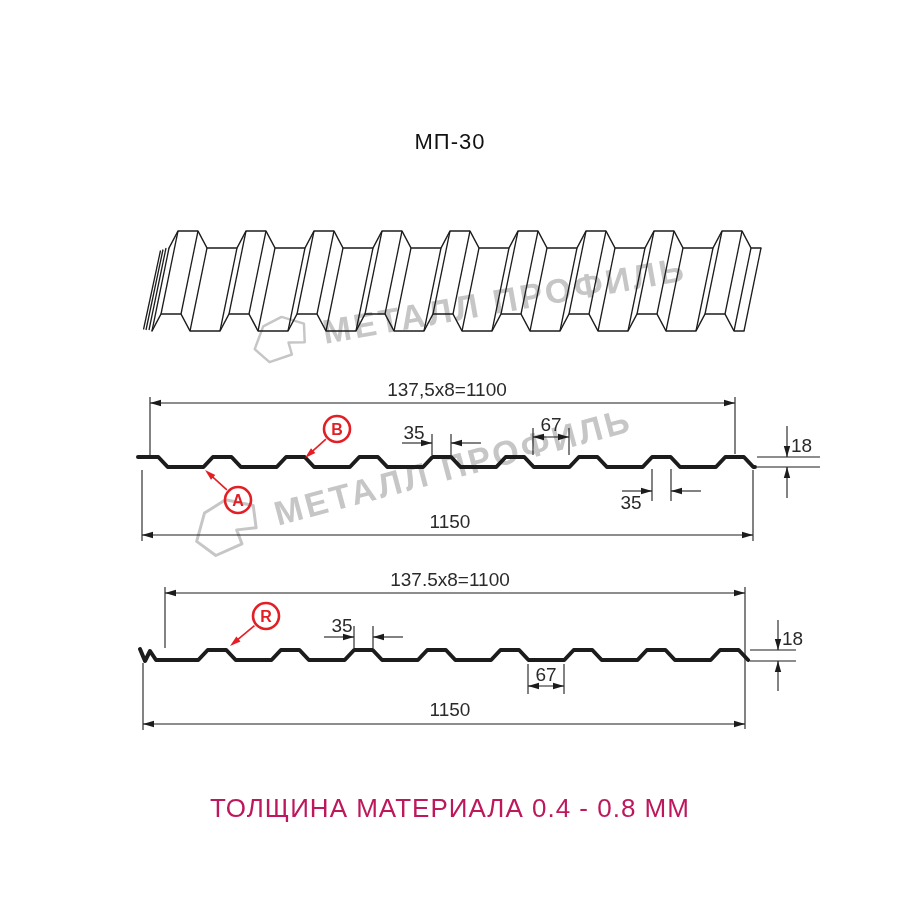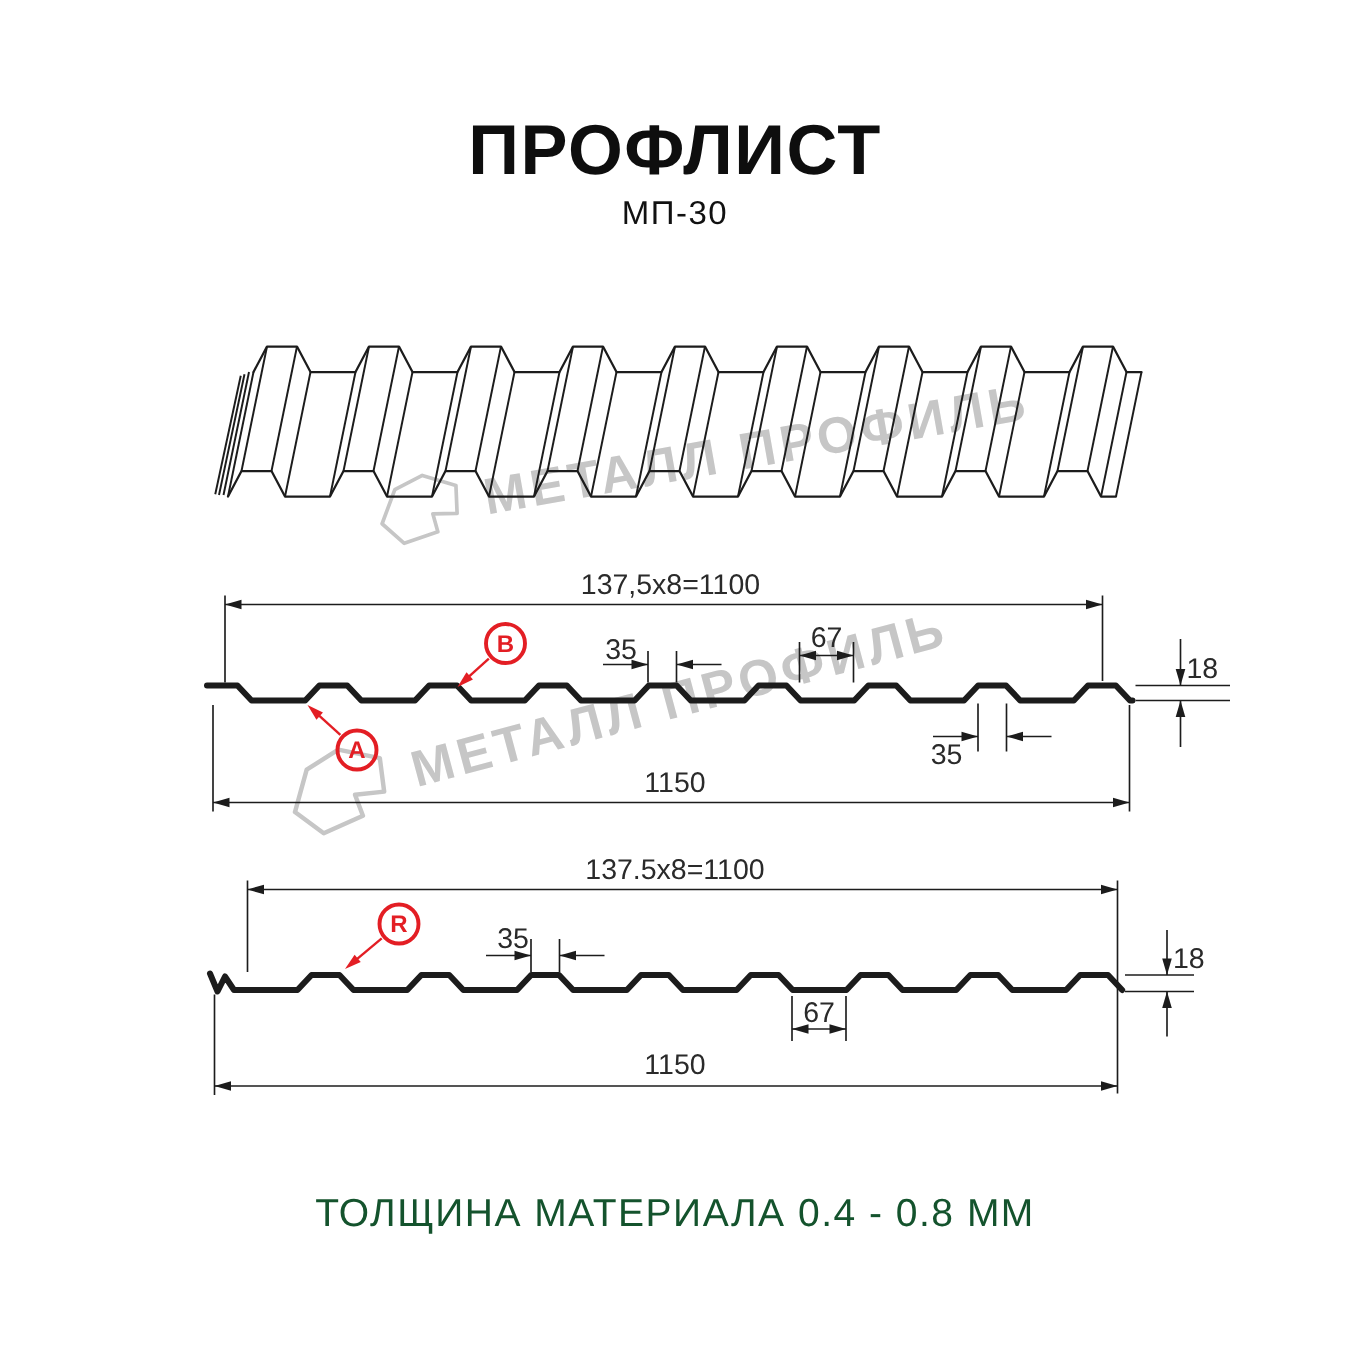--- a/index.html
+++ b/index.html
@@ -3,21 +3,21 @@
 <meta charset="utf-8">
 <style>
   html,body{margin:0;padding:0;background:#fff;}
   #canvas{position:relative;width:900px;height:900px;background:#fff;overflow:hidden;
           font-family:"Liberation Sans",sans-serif;}
   .title{position:absolute;top:72px;left:0;width:900px;text-align:center;
          font-size:47px;font-weight:800;letter-spacing:1px;color:#0e0e0e;z-index:3;}
   .subtitle{position:absolute;top:129px;left:0;width:900px;text-align:center;
             font-size:22px;font-weight:500;letter-spacing:1px;color:#111;z-index:3;}
   .caption{position:absolute;top:793px;left:0;width:900px;text-align:center;
-           font-size:26px;font-weight:500;letter-spacing:1px;color:#14532d;z-index:3;}
+           font-size:26px;font-weight:500;letter-spacing:1px;color:#be185d;z-index:3;}
   .wm{position:absolute;display:flex;align-items:center;gap:12px;z-index:1;
       color:#c6c6c6;font-weight:bold;font-size:34px;letter-spacing:3px;white-space:nowrap;}
   .wm1{left:250px;top:321px;transform:rotate(-10deg);transform-origin:left center;}
   .wm2{left:190px;top:508px;transform:rotate(-15deg);transform-origin:left center;}
   .wm svg{flex:0 0 auto;}
   #drawing{position:absolute;left:0;top:0;z-index:2;}
 </style>
 </head>
 <body>
 
@@ -30,21 +30,20 @@
     <span>МЕТАЛЛ ПРОФИЛЬ</span>
   </div>
 
   <div class="wm wm2">
     <svg width="76" height="58" viewBox="0 0 100 78">
       <path d="M6,47 L26,13 L58,3 L92,20 L88,50 L62,46 L64,66 L26,72 Z" fill="none" stroke="#c6c6c6" stroke-width="4" stroke-linejoin="round"></path>
     </svg>
     <span>МЕТАЛЛ ПРОФИЛЬ</span>
   </div>
 
-  <div class="title">ПРОФЛИСТ</div>
   <div class="subtitle">МП-30</div>
 
   <svg id="drawing" width="900" height="900" viewBox="0 0 900 900">
       <g>
         <line x1="152" y1="331" x2="169" y2="248" stroke="#1c1c1c" stroke-width="1.3"></line>
         <line x1="161" y1="314" x2="178" y2="231" stroke="#1c1c1c" stroke-width="1.3"></line>
         <line x1="181" y1="314" x2="198" y2="231" stroke="#1c1c1c" stroke-width="1.3"></line>
         <line x1="190" y1="331" x2="207" y2="248" stroke="#1c1c1c" stroke-width="1.3"></line>
         <line x1="220" y1="331" x2="237" y2="248" stroke="#1c1c1c" stroke-width="1.3"></line>
         <line x1="229" y1="314" x2="246" y2="231" stroke="#1c1c1c" stroke-width="1.3"></line>

